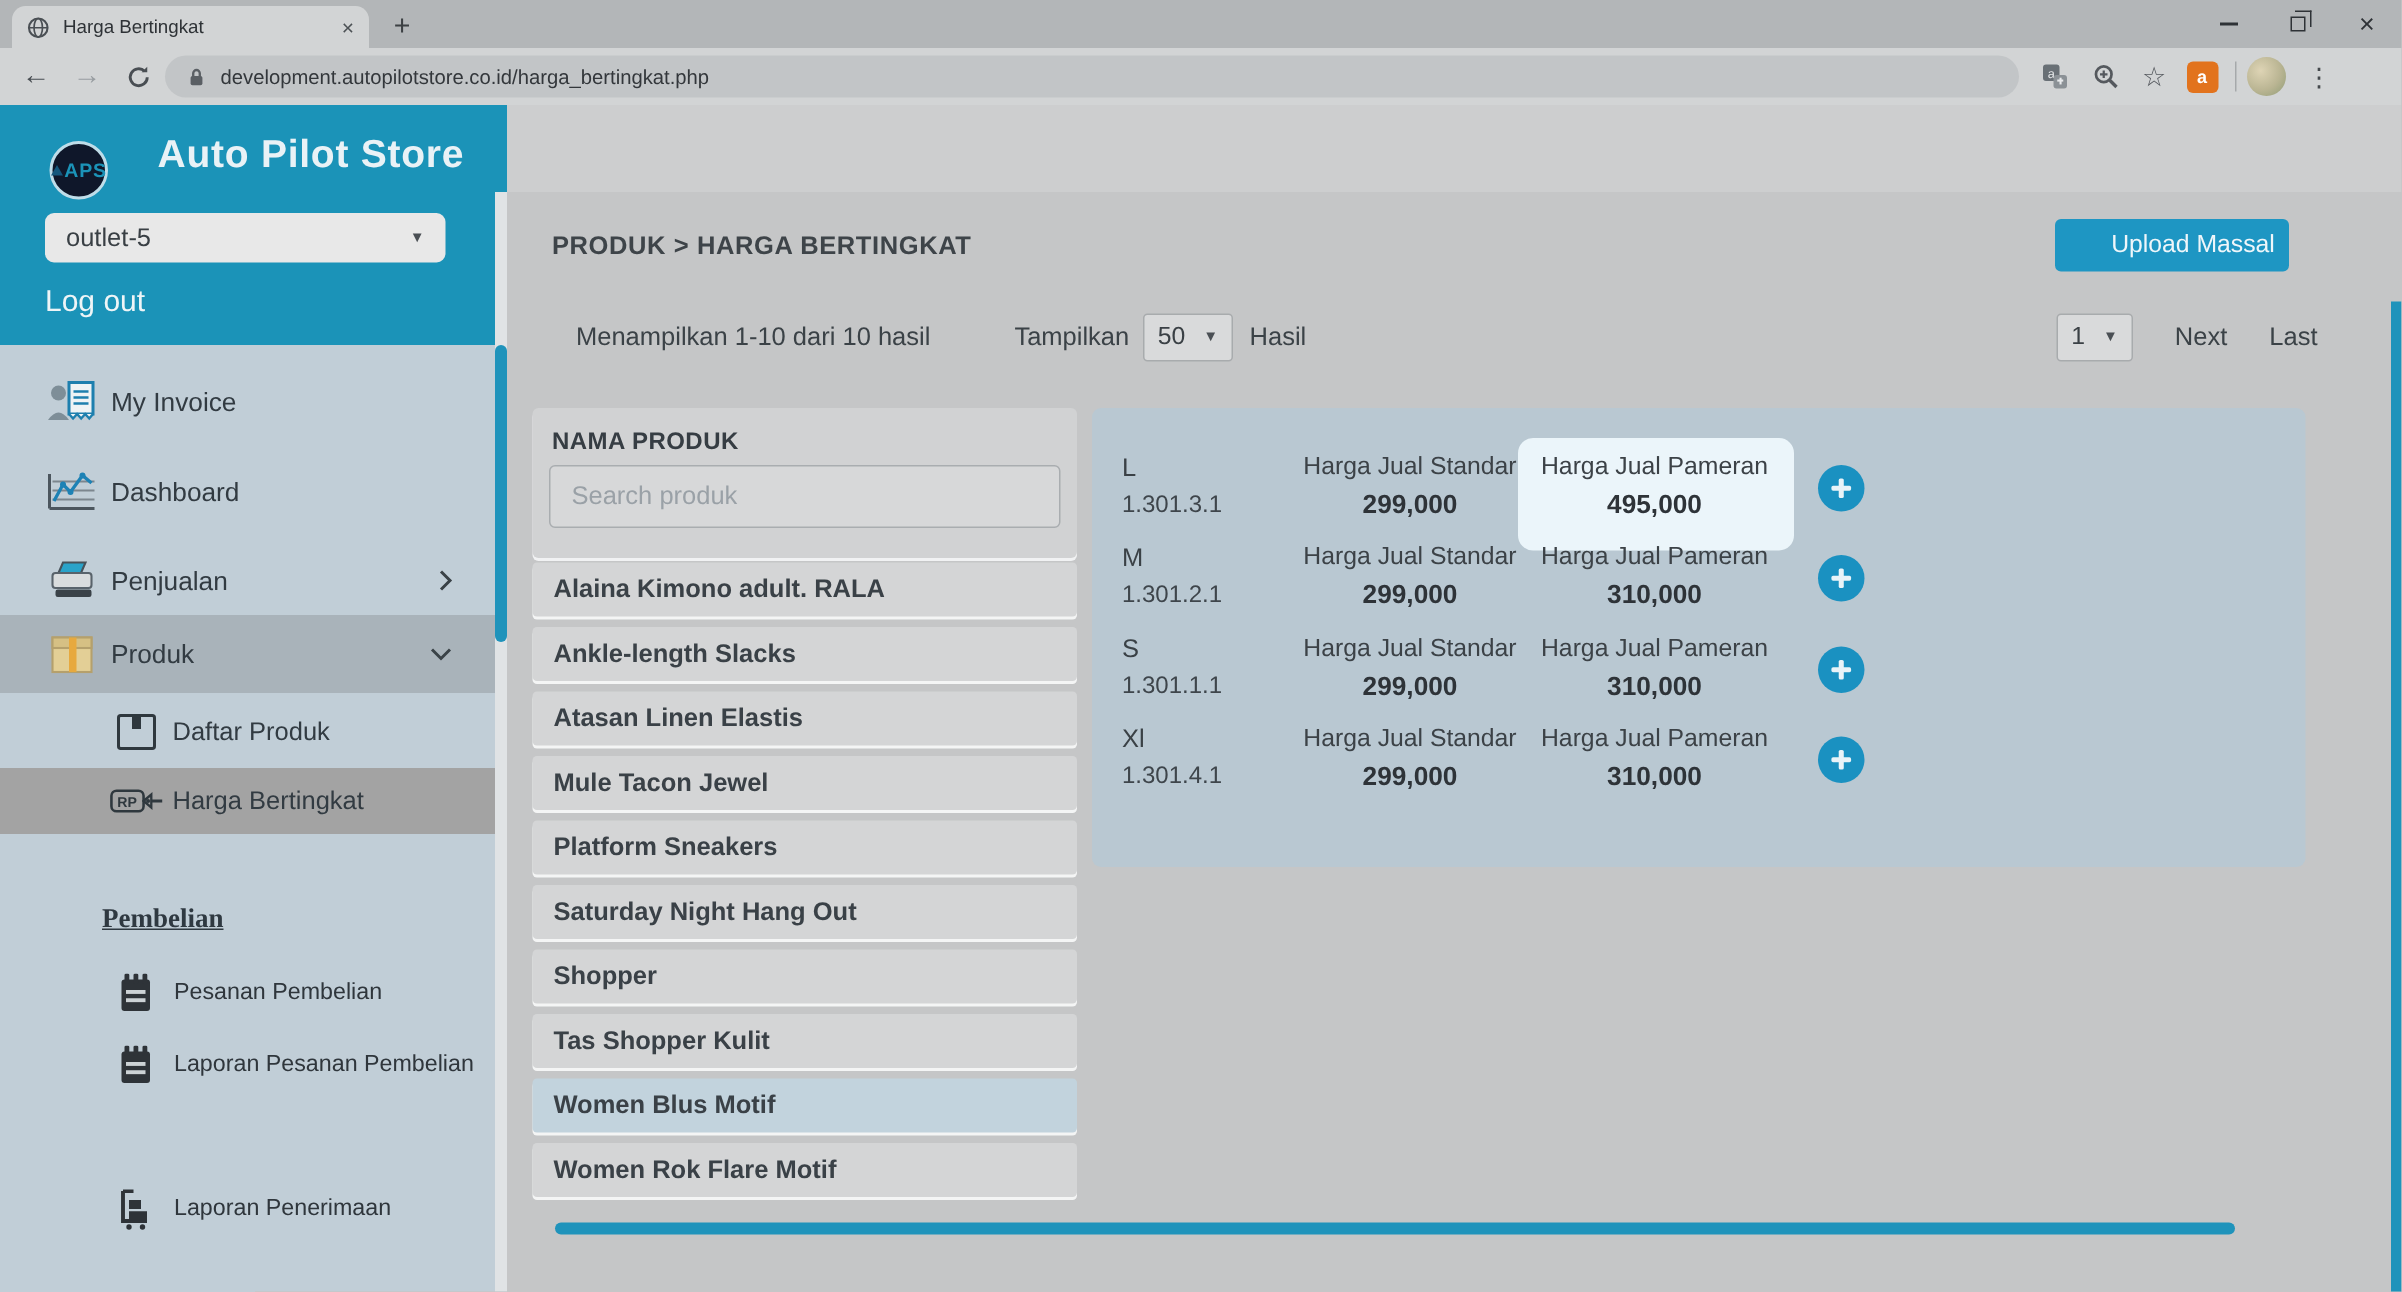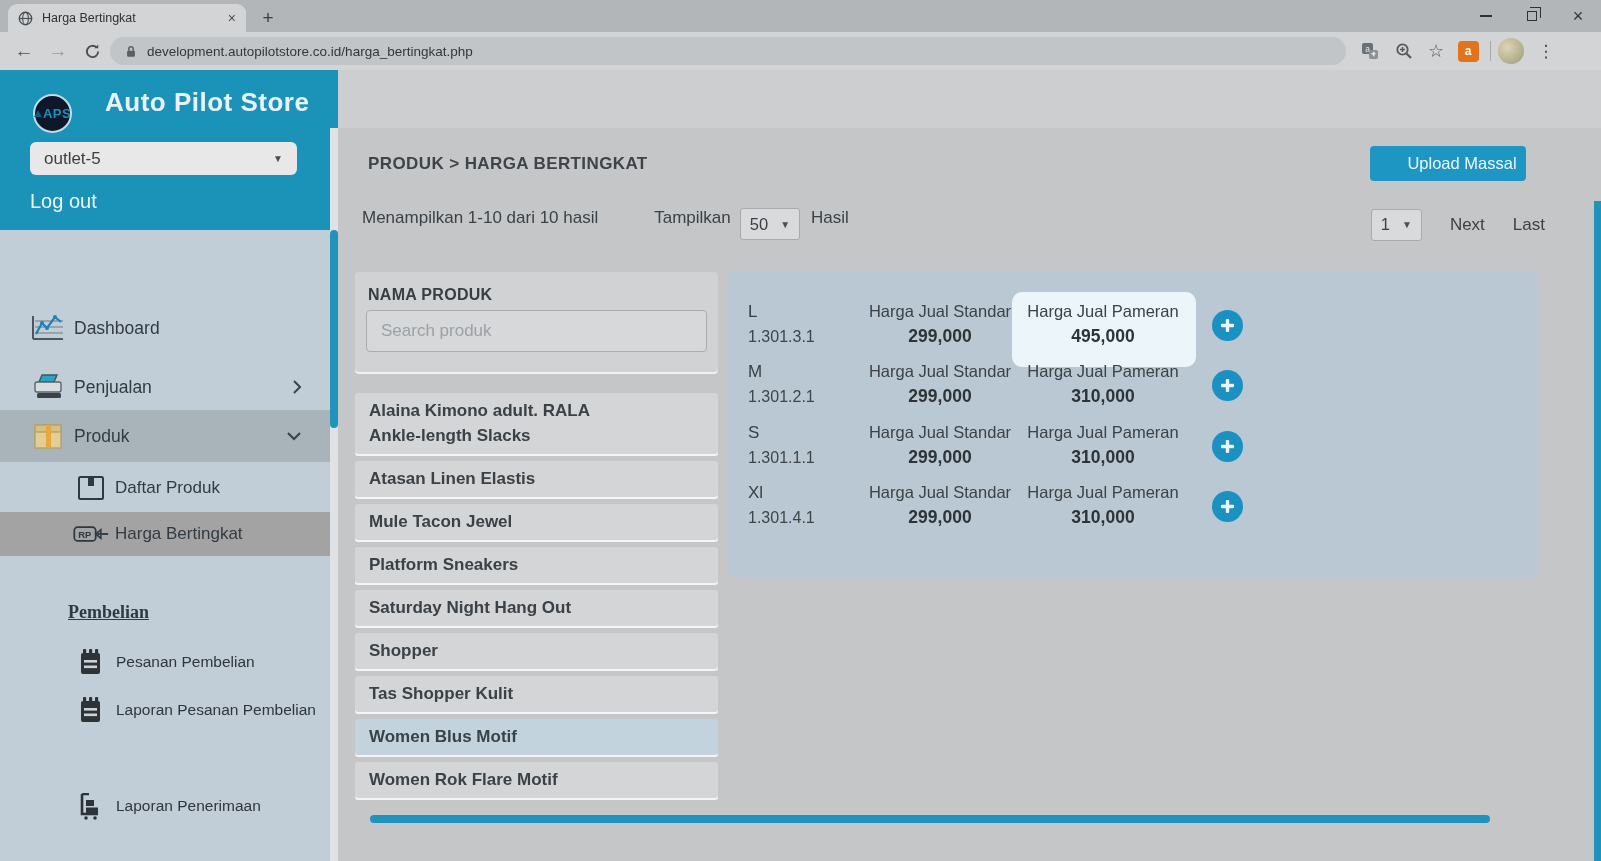--- a/index.html
+++ b/index.html
@@ -70,21 +70,21 @@
   
   .side-scroll-track { position:absolute; left:330px; top:58px; width:8px; height:733px; background:#e0e3e5; }
   .side-scroll-thumb { position:absolute; left:0; top:102px; width:8px; height:198px; background:#1f93bb; border-radius:4px; }
 
   
   .main { position:absolute; left:338px; top:0; width:1263px; height:791px; }
   .topband { position:absolute; left:0; top:0; width:1263px; height:58px; background:#cdcecf; }
   .breadcrumb { position:absolute; left:30px; top:84px; font-size:17px; font-weight:bold; color:#3e4449; letter-spacing:.4px; }
   .upload-btn { position:absolute; left:1032px; top:76px; width:156px; height:35px; background:#1e96c3; color:#eef6fa;
                 border:none; border-radius:4px; font-size:16.5px; font-family:inherit; cursor:pointer;padding-left:28px; }
-  .results-row { position:absolute; left:24px; top:138px; height:33px; display:flex; }
+  .results-row { position:absolute; left:46px; top:138px; height:33px; display:flex; align-items:center; }
   .results-text { font-size:17px; color:#3b4247; margin-right:56px; }
   .show-label { font-size:17px; color:#3b4247; margin-right:9px; }
   .mini-select { height:32px; background:#d9dadb; border:1px solid #a8abad; border-radius:3px;
                  display:flex; align-items:center; padding:0 9px; gap:12px; cursor:pointer; }
   .mini-select .val { font-size:16.5px; color:#3a4045; }
   .show-suffix { font-size:17px; color:#3b4247; margin-left:11px; }
   .pager { position:absolute; right:56px; top:138px; height:33px; display:flex; align-items:center; gap:28px; }
   .pager-link { font-size:17px; color:#3b4247; cursor:pointer; }
 
   .prod-head-card { position:absolute; left:17px; top:202px; width:363px; height:100px; background:#d1d2d3;
@@ -204,20 +204,34 @@
             <span>APS</span>
           </div>
         <div class="brand">Auto Pilot Store</div>
         <div class="outlet-select">
           <span class="val">outlet-5</span>
           <span class="caret">▼</span>
         </div>
         <div class="logout">Log out</div>
       </div>
 
+      <div class="menu-item" style="top:175px;height:46px;">
+        <span class="ico">
+          <svg width="34" height="30" viewBox="0 0 34 30">
+              <circle cx="8" cy="9" r="5" fill="#7e8e98"></circle>
+              <path d="M1 27 q7 -10 14 0 z" fill="#7e8e98"></path>
+              <rect x="15" y="2" width="16" height="21" fill="#eef3f5" stroke="#1d7fae" stroke-width="2"></rect>
+              <path d="M15 23 l2.7 3 2.7-3 2.7 3 2.7-3 2.7 3 2.5-3" fill="#eef3f5" stroke="#1d7fae" stroke-width="1.6"></path>
+              <line x1="18" y1="8" x2="28" y2="8" stroke="#1d7fae" stroke-width="1.6"></line>
+              <line x1="18" y1="12" x2="28" y2="12" stroke="#1d7fae" stroke-width="1.6"></line>
+              <line x1="18" y1="16" x2="28" y2="16" stroke="#1d7fae" stroke-width="1.6"></line>
+            </svg>
+        </span>
+        <span class="lbl">My Invoice</span>
+      </div>
 
       <div class="menu-item" style="top:235px;height:46px;">
         <span class="ico">
           <svg width="34" height="28" viewBox="0 0 34 28">
               <line x1="2" y1="25" x2="32" y2="25" stroke="#4c565e" stroke-width="2"></line>
               <line x1="2" y1="2" x2="2" y2="25" stroke="#4c565e" stroke-width="2"></line>
               <line x1="4" y1="19" x2="32" y2="19" stroke="#7c868e" stroke-width="1.2"></line>
               <line x1="4" y1="13" x2="32" y2="13" stroke="#7c868e" stroke-width="1.2"></line>
               <line x1="4" y1="7" x2="32" y2="7" stroke="#7c868e" stroke-width="1.2"></line>
               <polyline points="5,20 11,9 16,14 24,3 30,8" fill="none" stroke="#1d82b5" stroke-width="2.2"></polyline>
@@ -357,21 +371,21 @@
         </span>
         <span class="pager-link">Next</span>
         <span class="pager-link">Last</span>
       </div>
 
       <div class="prod-head-card">
         <div class="prod-head-label">NAMA PRODUK</div>
         <input class="prod-search" type="text" placeholder="Search produk" style="">
       </div>
 
-      <div class="prod-item" style="top:305px;margin-top:18px;">Alaina Kimono adult. RALA</div>
+      <div class="prod-item" style="top:305px;">Alaina Kimono adult. RALA</div>
       <div class="prod-item" style="top:348px;">Ankle-length Slacks</div>
       <div class="prod-item" style="top:391px;">Atasan Linen Elastis</div>
       <div class="prod-item" style="top:434px;">Mule Tacon Jewel</div>
       <div class="prod-item" style="top:477px;">Platform Sneakers</div>
       <div class="prod-item" style="top:520px;">Saturday Night Hang Out</div>
       <div class="prod-item" style="top:563px;">Shopper</div>
       <div class="prod-item" style="top:606px;">Tas Shopper Kulit</div>
       <div class="prod-item selected" style="top:649px;">Women Blus Motif</div>
       <div class="prod-item" style="top:692px;">Women Rok Flare Motif</div>
 

